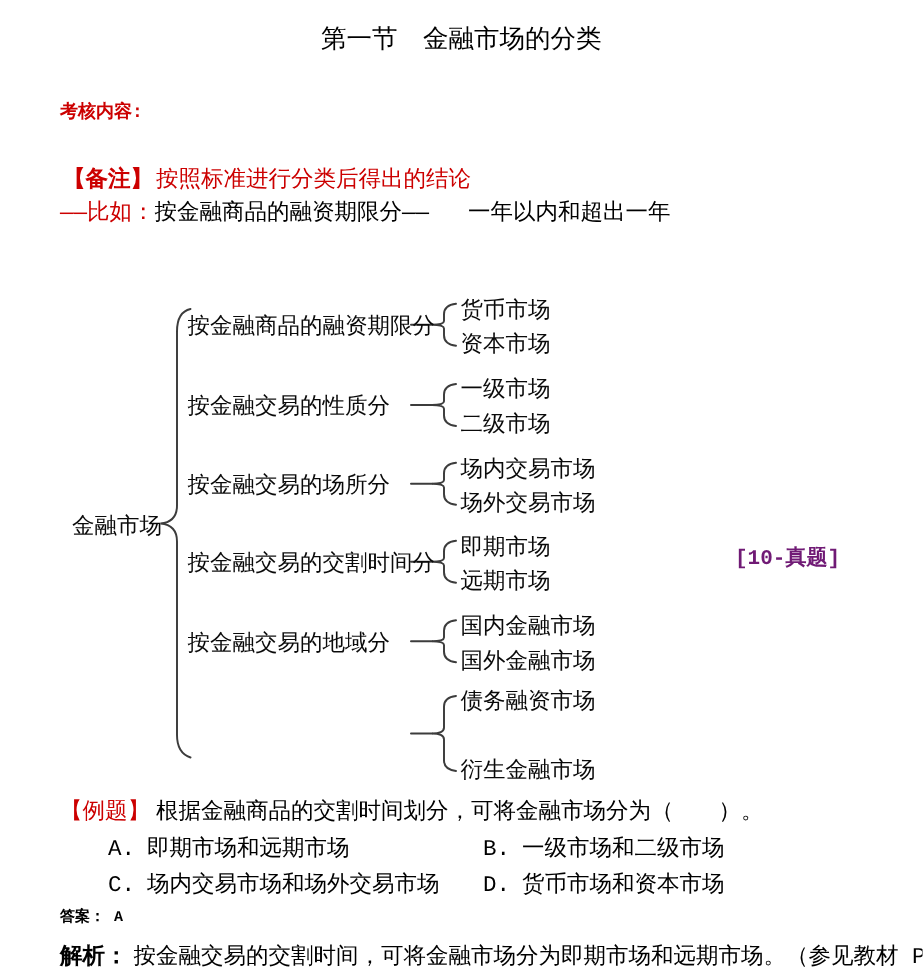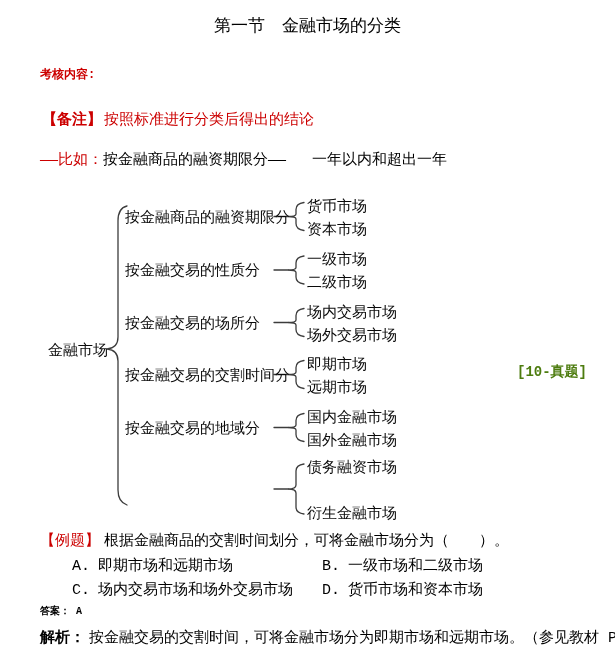--- a/index.html
+++ b/index.html
@@ -5,41 +5,41 @@
   html,body{margin:0;padding:0;background:#ffffff;}
   #page{
     position:relative;width:615px;height:650px;background:#ffffff;overflow:hidden;
     font-family:Liberation Mono, monospace;color:#000;padding-left:36px;
   }
   .abs{position:absolute;white-space:nowrap;}
   #title{top:14px;left:0;width:615px;text-align:center;font-size:17px;color:#000;}
   #kaohe{top:66px;left:40px;font-size:12px;font-weight:bold;color:#cc0000;}
   #note-line{top:110px;left:42px;font-size:15px;color:#cc0000;}
   #note-line .tag{font-weight:bold;margin-right:2px;}
-  #example-line{top:132px;left:40px;font-size:15px;margin-top:18px;}
+  #example-line{top:132px;left:40px;font-size:15px;}
   #example-line .red{color:#cc0000;}
   #example-line .blk{color:#000;}
   #example-line .tail{margin-left:26px;}
   
   #tree-svg{position:absolute;top:0;left:0;width:615px;height:650px;pointer-events:none;}
   .tree-text{position:absolute;font-size:15px;color:#0a0a0a;white-space:nowrap;}
   #tree-root{top:341px;left:48px;}
   #cat0{top:208px;left:125px;}
   #cat1{top:261px;left:125px;}
   #cat2{top:314px;left:125px;}
   #cat3{top:366px;left:125px;}
   #cat4{top:419px;left:125px;}
   #cat5{top:480px;left:125px;}
   #i00{top:197px;left:307px;} #i01{top:220px;left:307px;}
   #i10{top:250px;left:307px;} #i11{top:273px;left:307px;}
   #i20{top:303px;left:307px;} #i21{top:326px;left:307px;}
   #i30{top:355px;left:307px;} #i31{top:378px;left:307px;}
   #i40{top:408px;left:307px;} #i41{top:431px;left:307px;}
   #i50{top:458px;left:307px;} #i51{top:481px;left:307px;} #i52{top:504px;left:307px;}
-  #badge{top:363px;left:517px;font-size:14px;font-weight:bold;color:#4d7c0f;}
+  #badge{top:363px;left:490px;font-size:14px;font-weight:bold;color:#701a75;}
   
   #q-stem{top:531px;left:40px;font-size:15px;}
   #q-stem .tag{color:#cc0000;margin-right:4px;}
   .opt{font-size:15px;color:#000;text-align:right;}
   .opt .key{margin-right:8px;}
   #opt-a{top:556px;left:72px;} #opt-b{top:556px;left:322px;}
   #opt-c{top:580px;left:72px;} #opt-d{top:580px;left:322px;}
   #answer-line{top:604px;left:40px;font-size:10px;font-weight:bold;}
   #answer-line .val{margin-left:6px;}
   #analysis-line{top:628px;left:40px;font-size:15px;}

